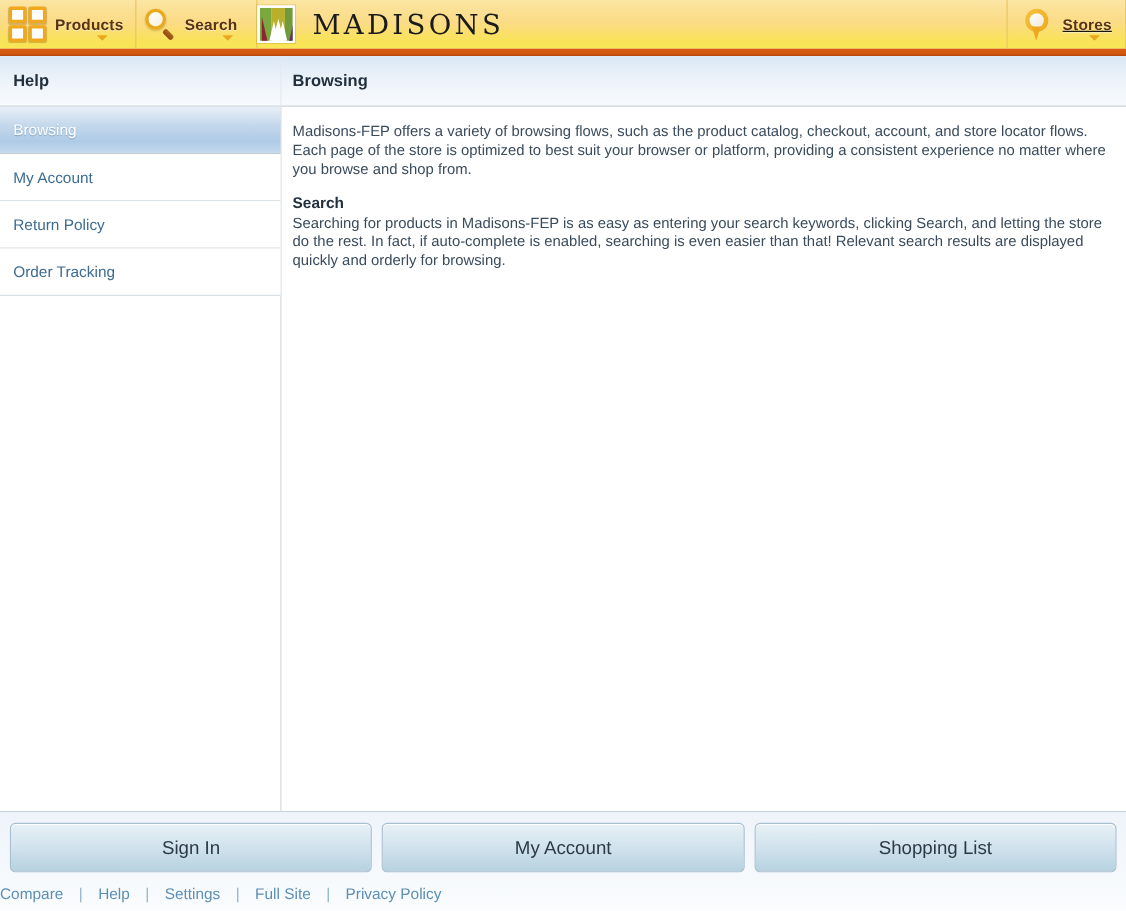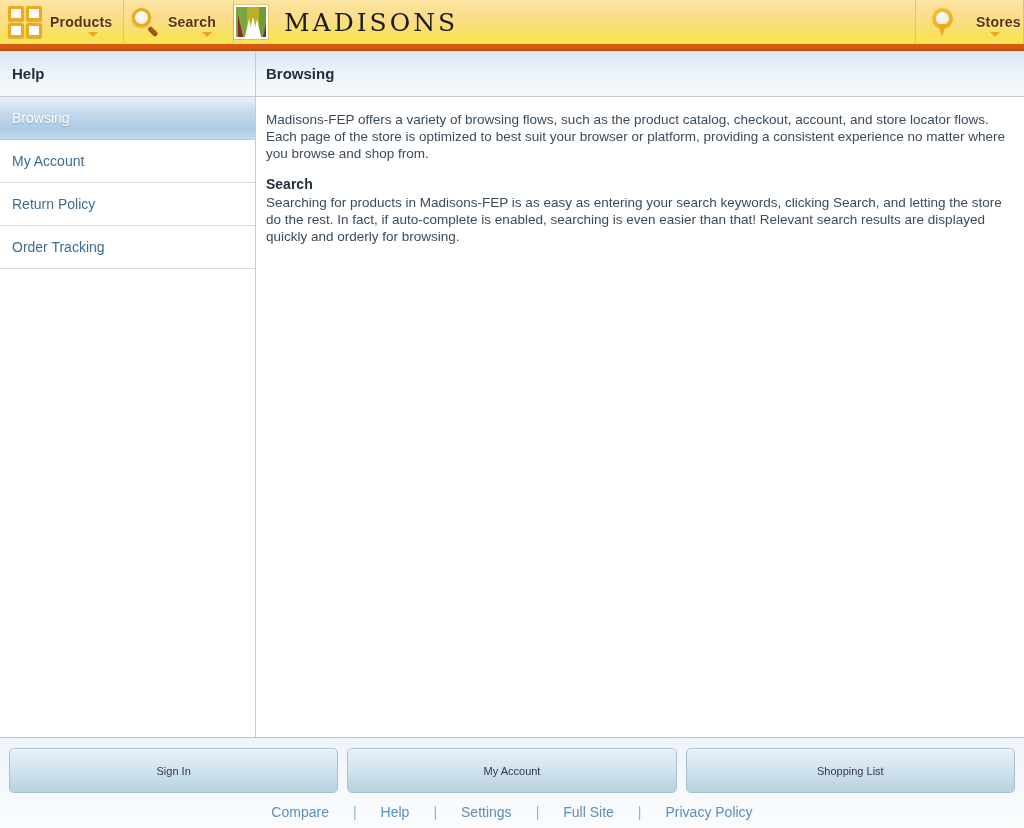--- a/index.html
+++ b/index.html
@@ -26,21 +26,21 @@
   .hdr-cell {
     height: 44px;
     display: flex; align-items: center;
     position: relative;
   }
   .hdr-sep-r { border-right: 1px solid #e8c45c; }
 
   .hdr-products { width: 124px; padding-left: 8px; gap: 8px; }
   .hdr-search   { width: 110px; padding-left: 6px; gap: 6px; }
   .hdr-brand    { flex: 1; gap: 16px; }
-  .hdr-stores   { width: 108px; padding-left: 14px; gap: 20px; }
+  .hdr-stores   { width: 108px; padding-left: 14px; gap: 10px; text-decoration: underline; }
   .hdr-cart     { width: 116px; padding-left: 14px; gap: 10px; }
 
   .hdr-label {
     font-size: 14px; font-weight: bold;
     color: #5a3310;
     letter-spacing: .2px;
     text-shadow: 0 1px 0 rgba(255,255,255,.55);
     white-space: nowrap;
   }
   .caret {
@@ -192,30 +192,30 @@
   .footer {
     width: 1024px; height: 98px;
     background: linear-gradient(to bottom,#eef4fa 0%,#f4f8fc 45%,#fbfdfe 100%);
     border-top: 1px solid #b9c6d2;
     padding-top: 10px;
   }
   .btn-row { display: flex; gap: 9px; padding: 0 9px; }
   .fbtn {
     flex: 1; height: 45px;
     display: flex; align-items: center; justify-content: center;
-    font-size: 11px; color: #2c3a47;
+    font-size: 17px; color: #2c3a47;
     border: 1px solid #a8bfcf; border-radius: 5px;
     background: linear-gradient(to bottom,#e8f1f6 0%,#d3e4ee 45%,#b7d2e0 100%);
     box-shadow: inset 0 1px 0 rgba(255,255,255,.85);
     cursor: pointer;
     text-align: right;
   }
   .link-row {
-    display: flex; align-items: center; justify-content: center;
-    gap: 24px; margin-top: 11px;
+    display: flex; align-items: center; 
+    gap: 14px; margin-top: 11px;
     font-size: 14px;
   }
   .flink { color: #5d8fb5; cursor: pointer; }
   .fsep  { color: #8fb3cb; }
 </style>
 </head>
 <body>
 
 <div class="header">
 

